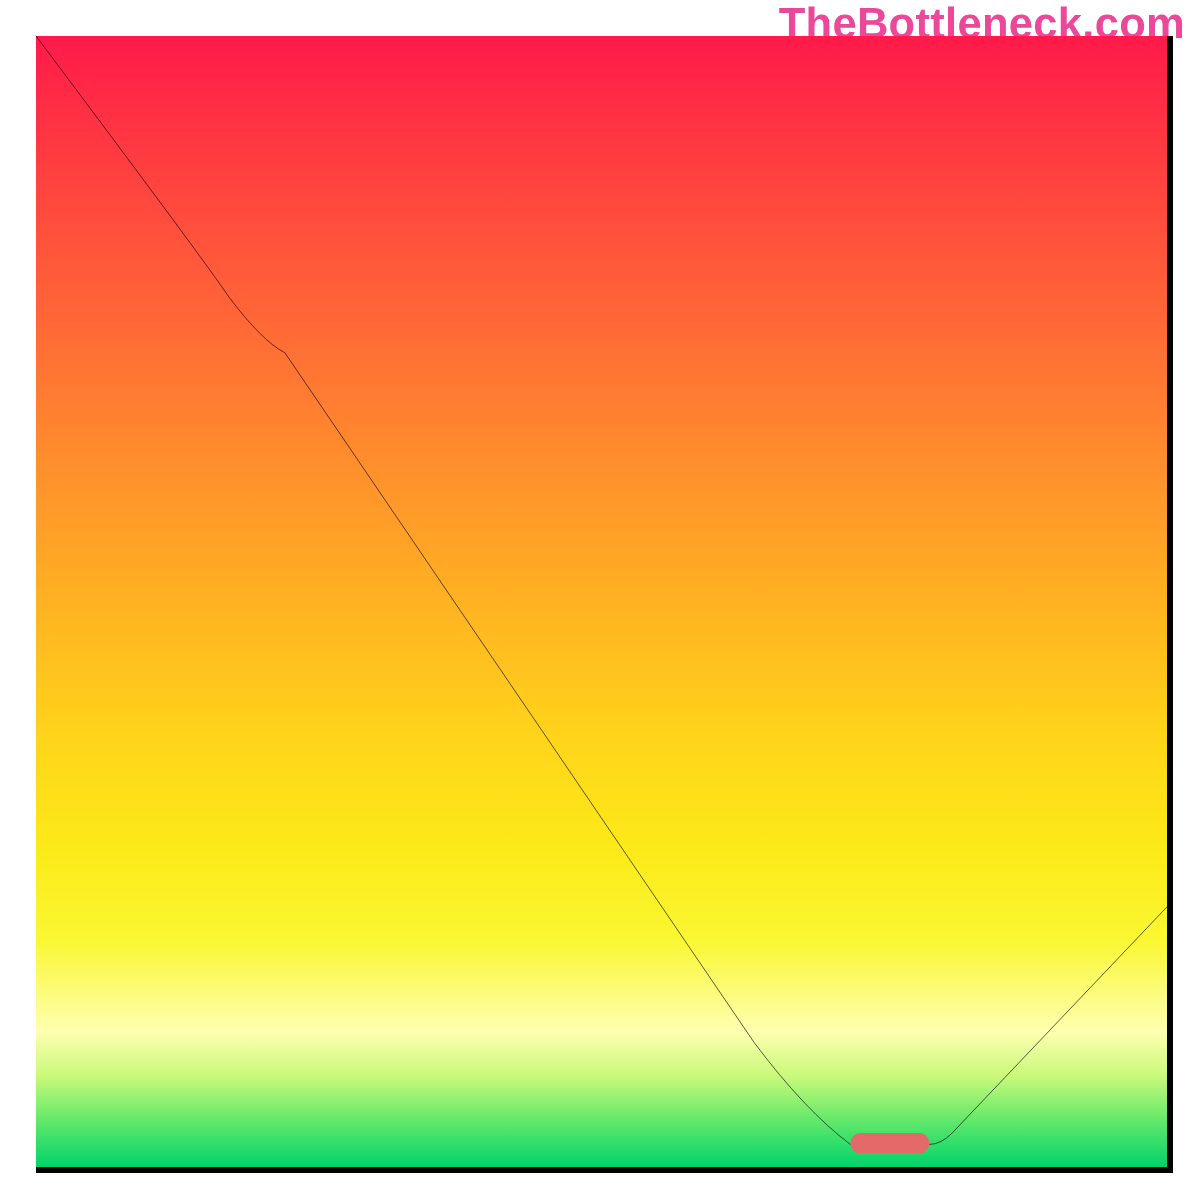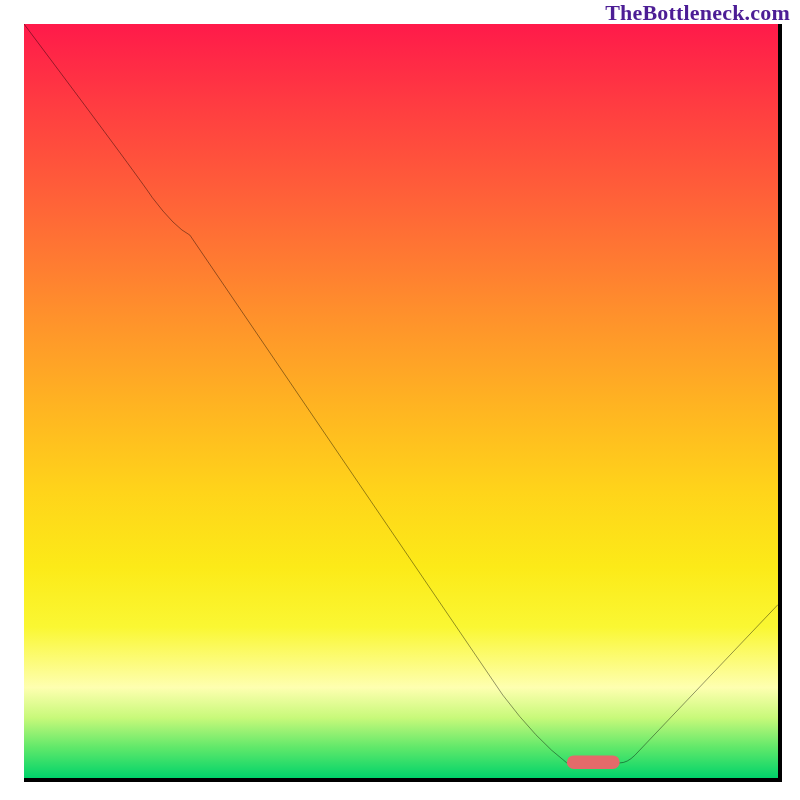--- a/index.html
+++ b/index.html
@@ -48,24 +48,24 @@
   svg.curve {
     position: absolute;
     inset: 0;
     width: 100%;
     height: 100%;
   }
   .watermark {
     position: absolute;
     right: 10px;
     top: 0;
-    font-family: Liberation Serif, serif;
-    font-size: 22px;
+    font-family: Liberation Sans, sans-serif;
+    font-size: 29px;
     font-weight: 600;
-    color: #4c1d95;
+    color: #ec4899;
     letter-spacing: 0.2px;
   }
 </style>
 </head>
 <body>
 
 <div class="frame">
 
   <div class="watermark">TheBottleneck.com</div>
 

